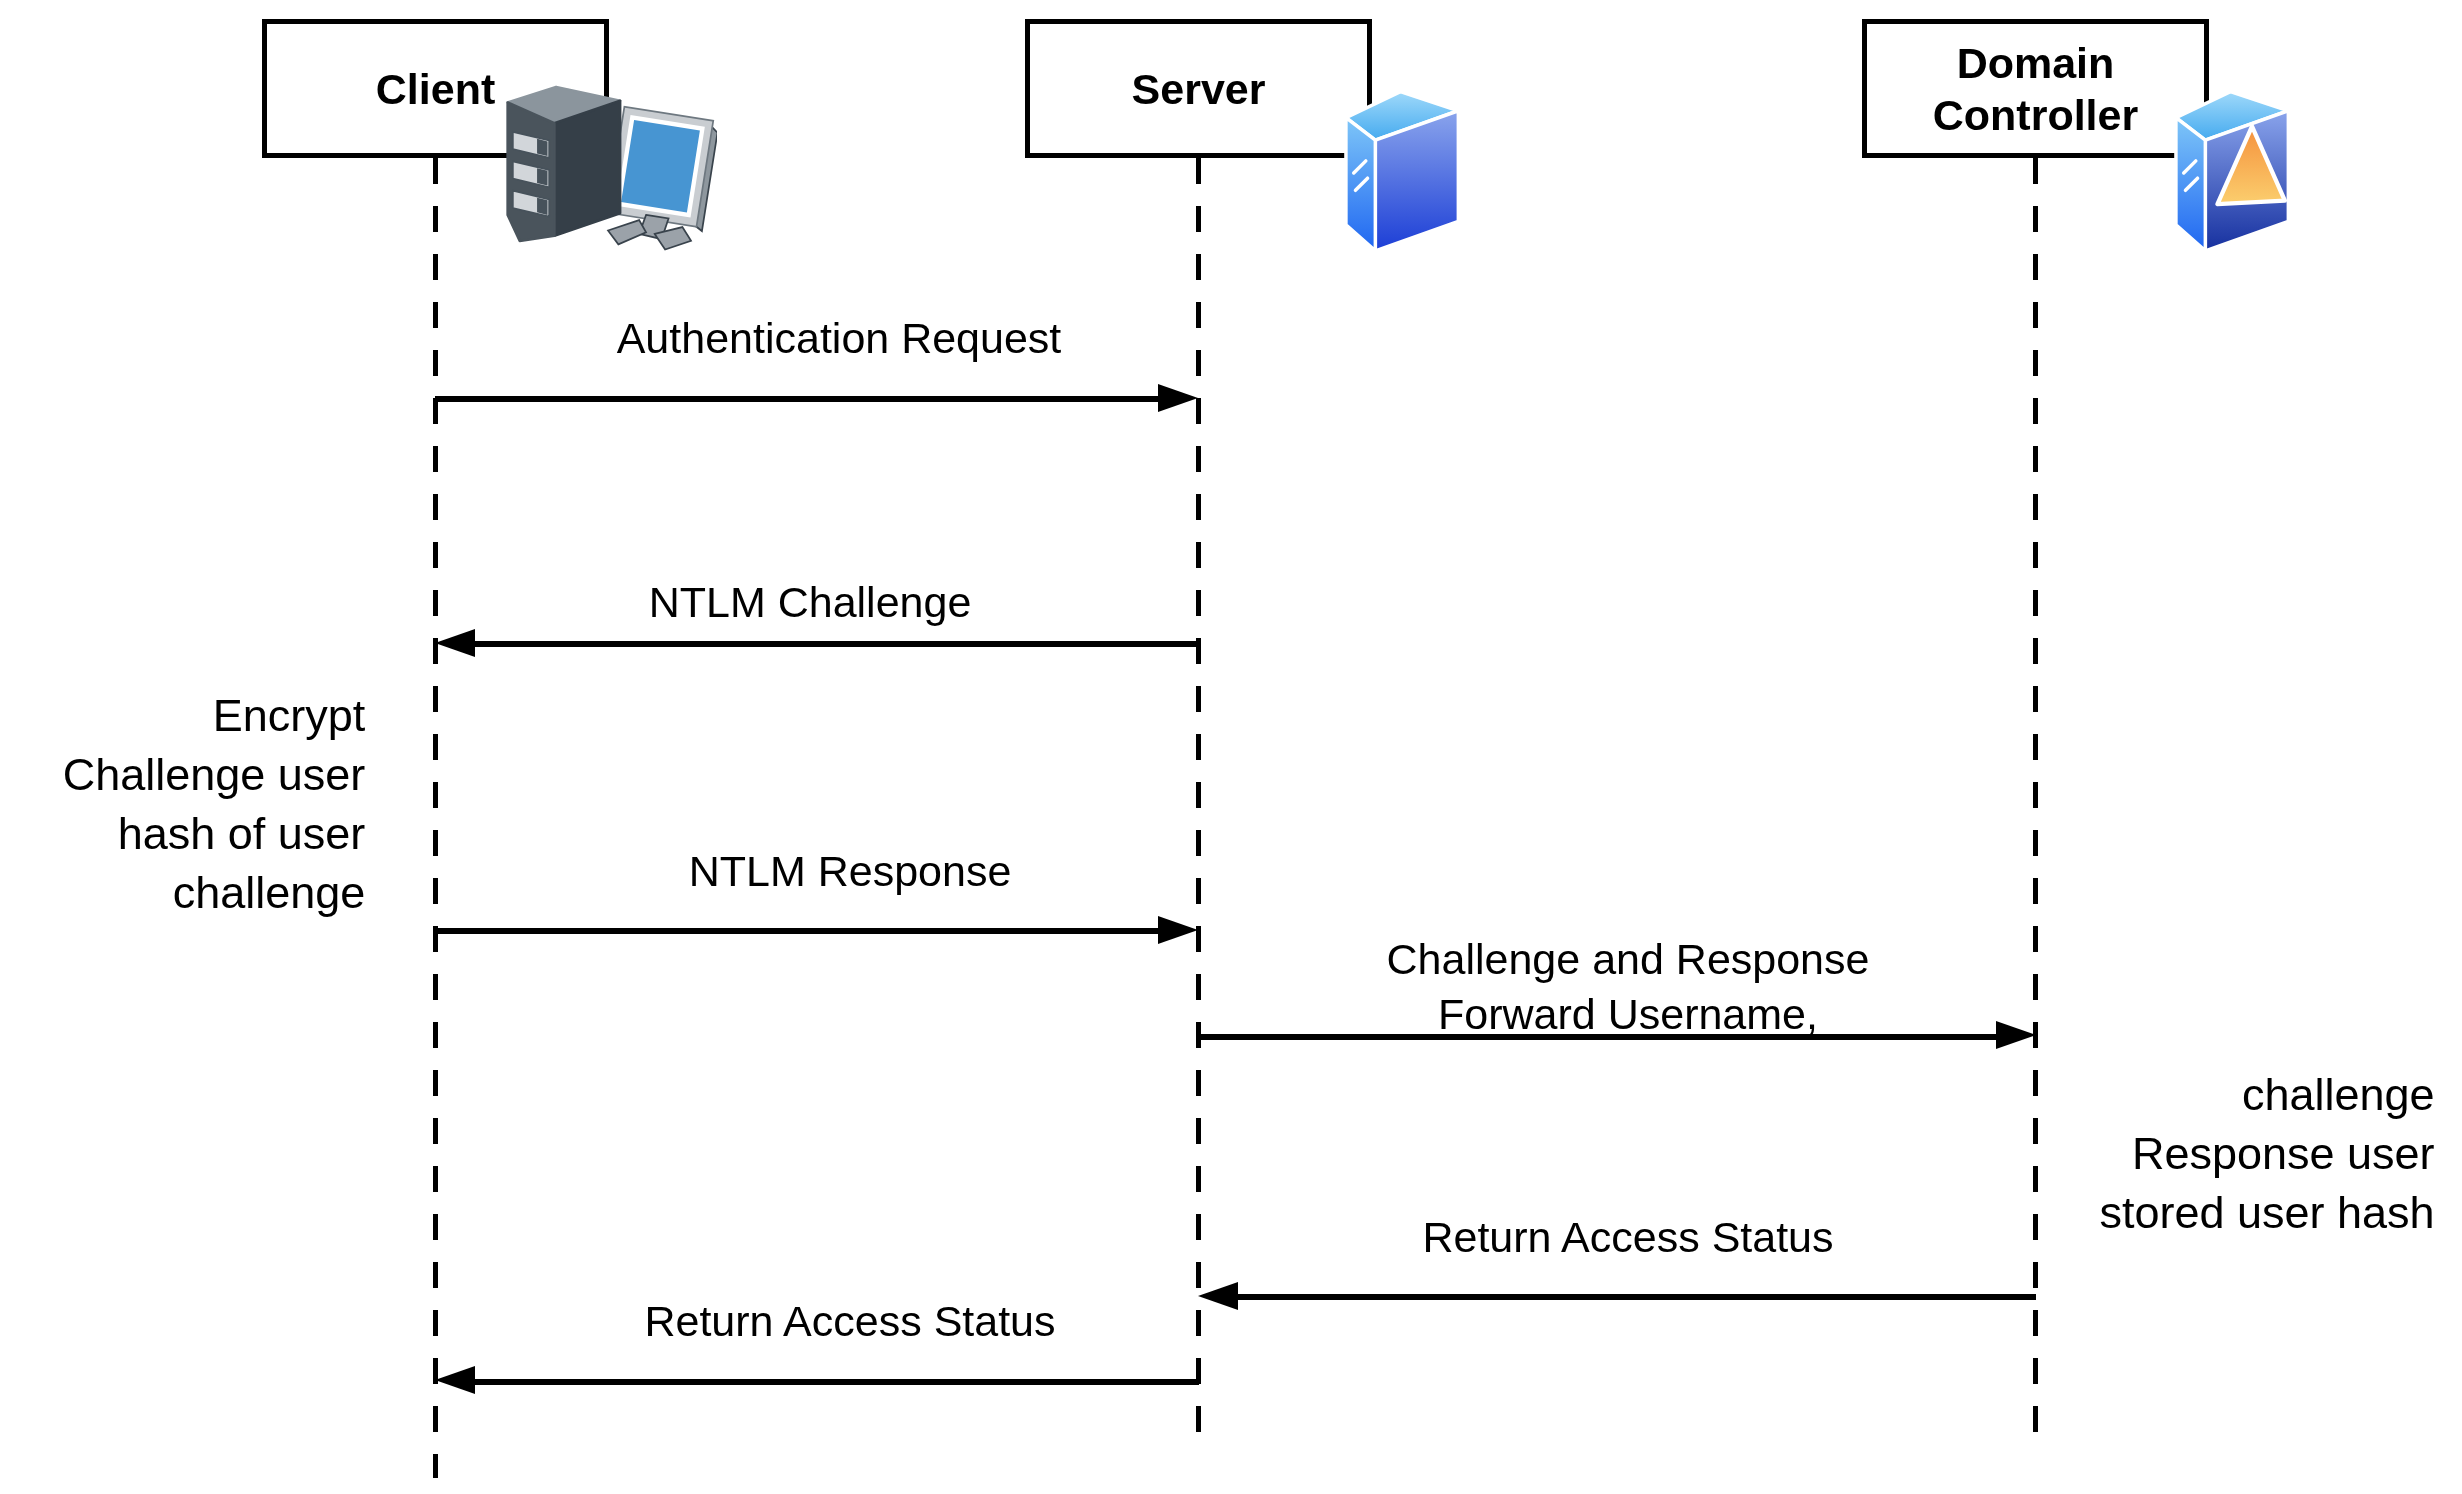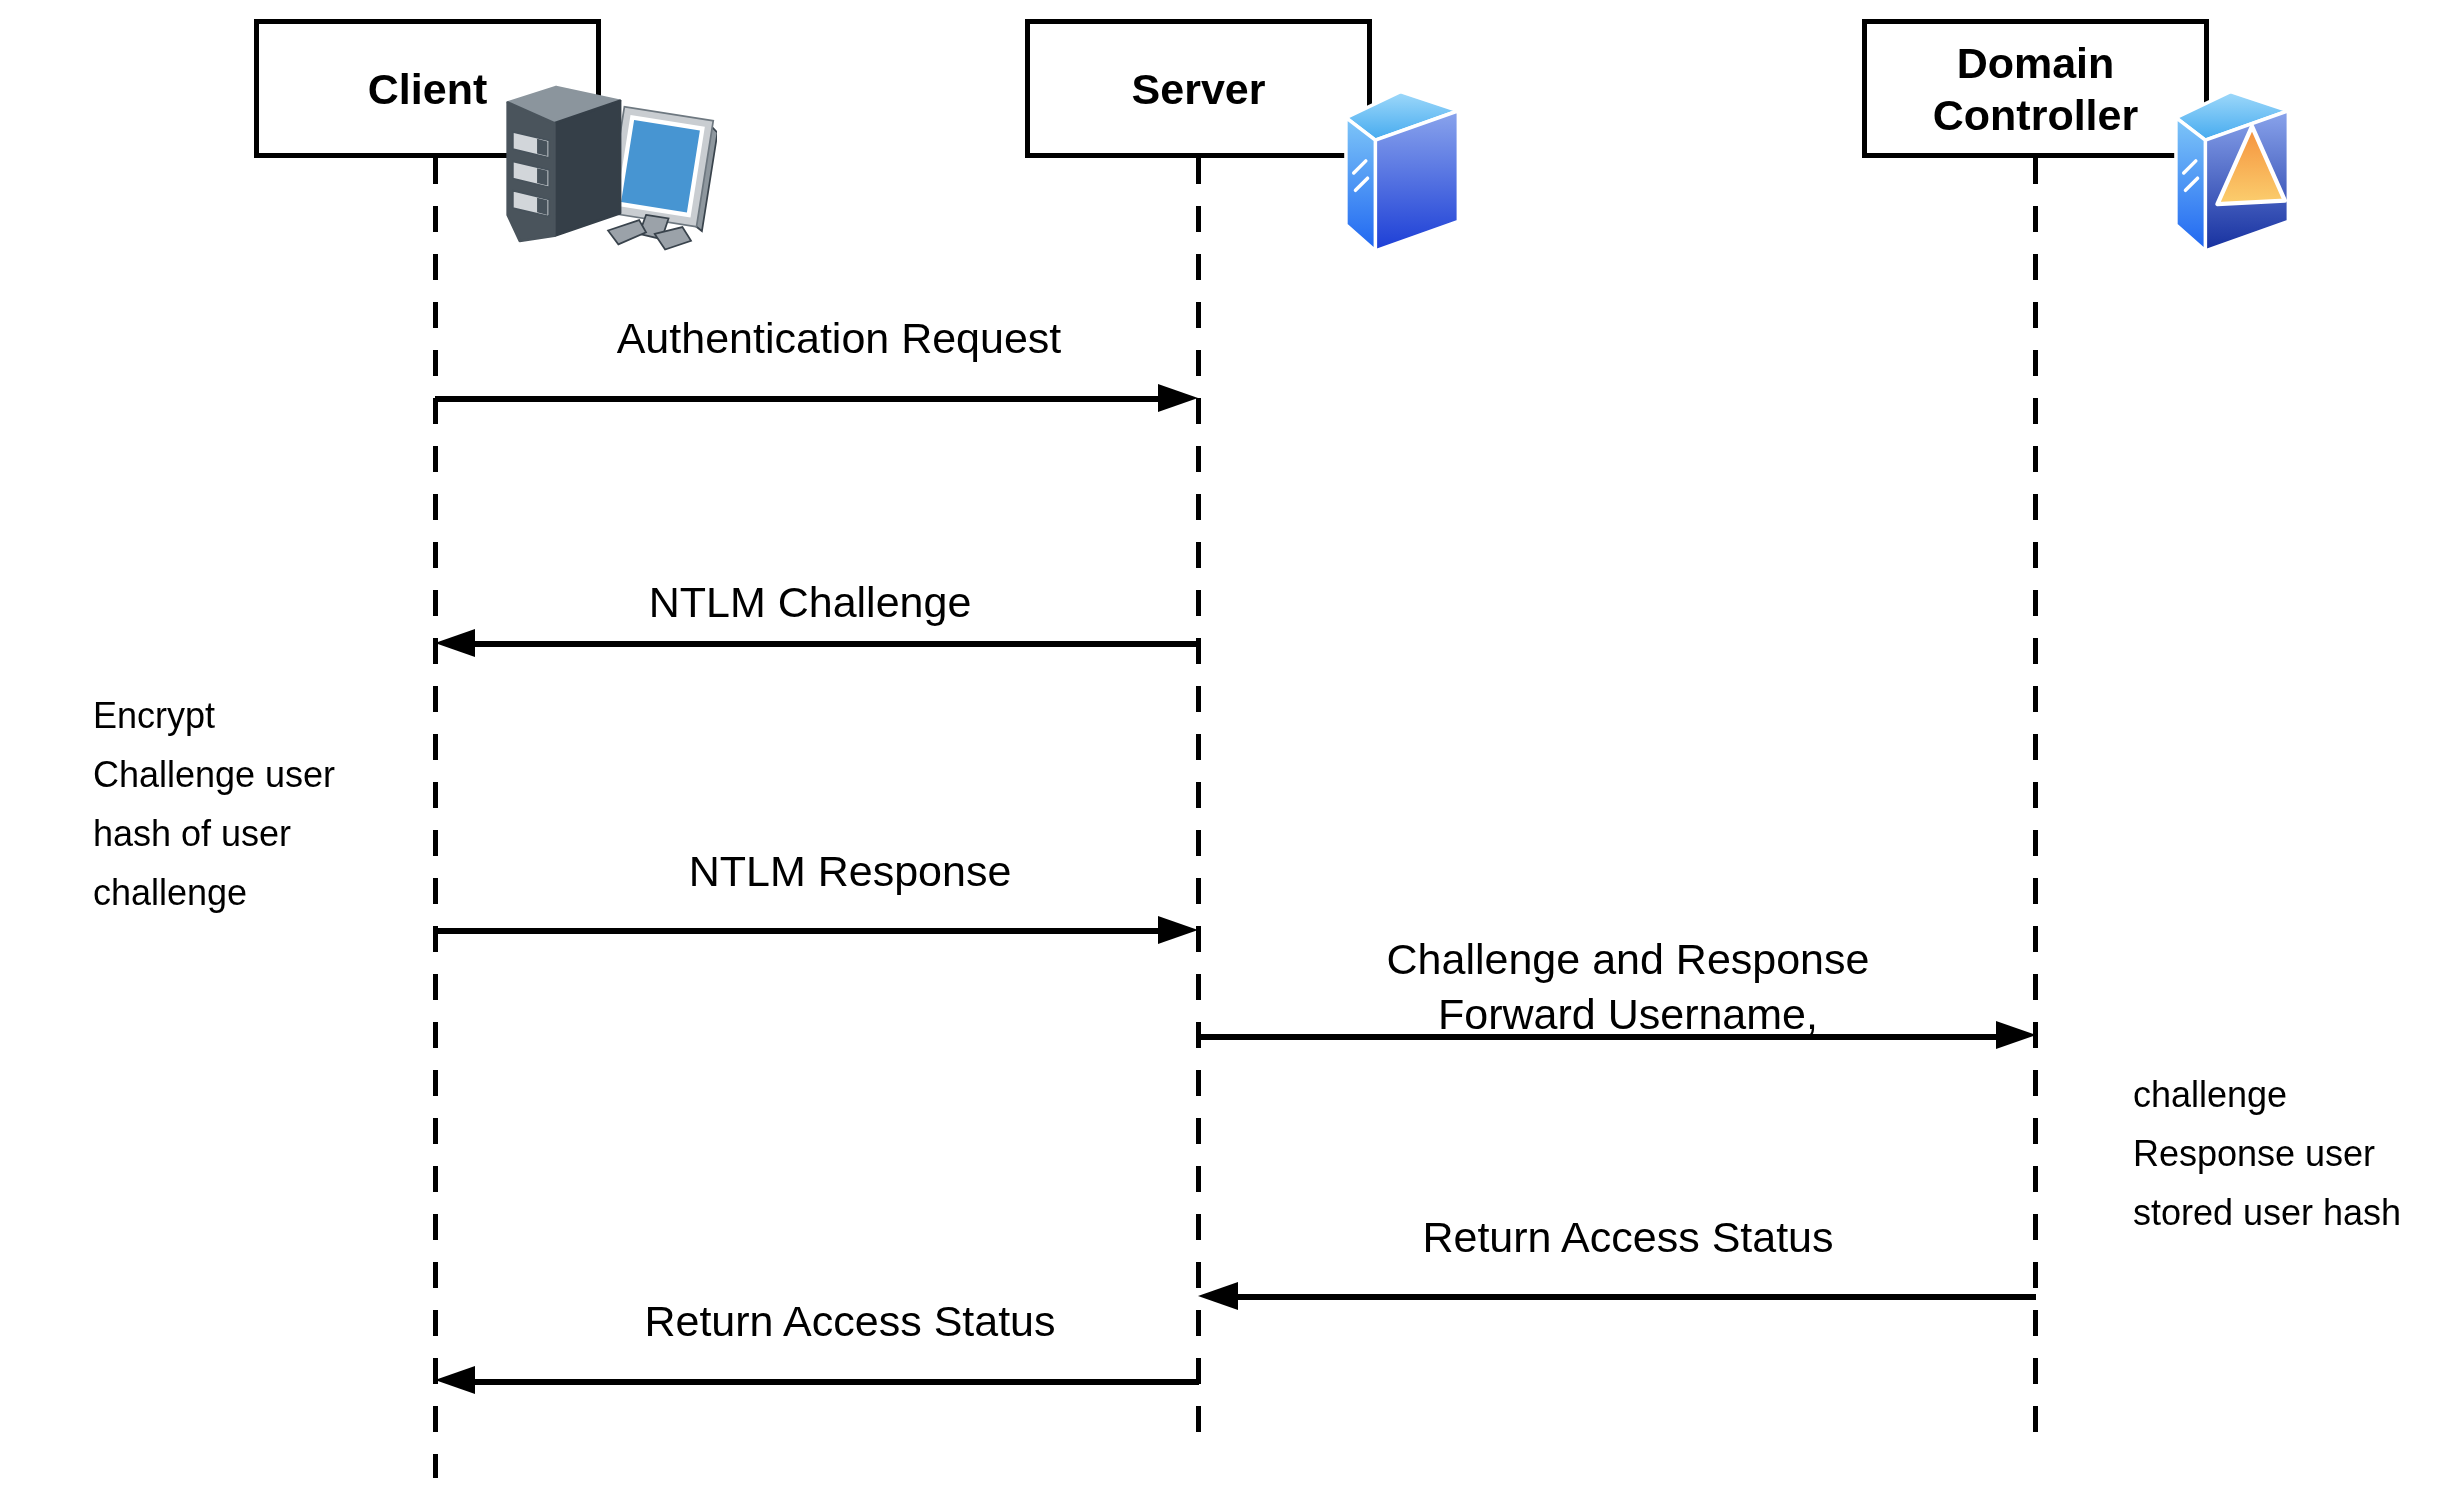--- a/index.html
+++ b/index.html
@@ -58,39 +58,39 @@
     transform: translate(-50%, -50%);
     font-size: 43px;
     line-height: 55px;
     white-space: nowrap;
     text-align: center;
     z-index: 1;
   }
   .note {
     position: absolute;
     transform: translate(-50%, -50%);
-    font-size: 36px;
+    font-size: 45px;
     line-height: 59px;
     white-space: nowrap;
-    text-align: left;
+    text-align: right;
     z-index: 1;
   }
   .note span, .msg-label span, .actor-box span { display: block; }
   .icon { position: absolute; z-index: 2; }
 </style>
 </head>
 <body>
 
 <div class="stage">
 
   <div class="lifeline" style="left:433px; top:158px; height:1320px;"></div>
   <div class="lifeline" style="left:1196px; top:158px; height:1285px;"></div>
   <div class="lifeline" style="left:2033px; top:158px; height:1285px;"></div>
 
-  <div class="actor-box" style="left:254px;">
+  <div class="actor-box" style="left:262px;">
     <span>Client</span>
   </div>
   <div class="actor-box" style="left:1025px;">
     <span>Server</span>
   </div>
   <div class="actor-box" style="left:1862px;">
     <span>Domain</span>
     <span>Controller</span>
   </div>
 

